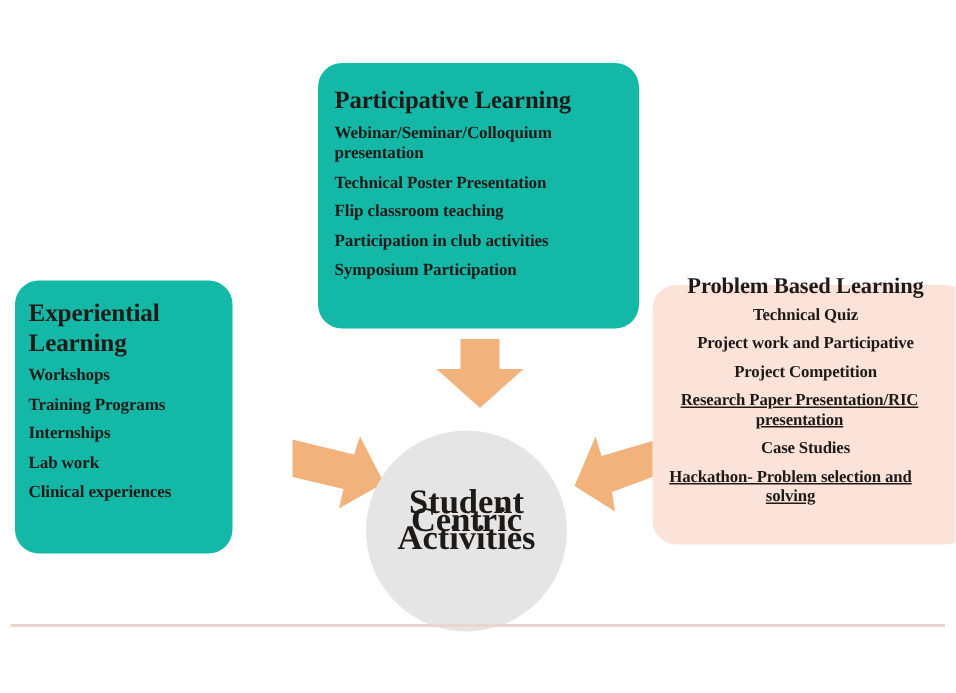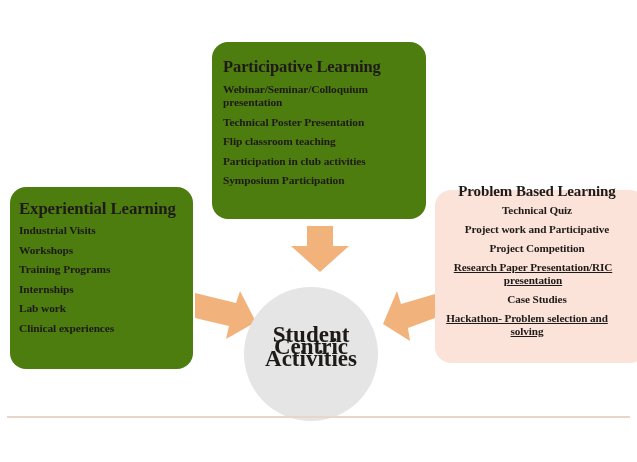--- a/index.html
+++ b/index.html
@@ -1,30 +1,30 @@
 <!DOCTYPE html>
 <html><head>
 <meta charset="utf-8">
 <style>
   html, body { margin: 0; padding: 0; }
   body {
     width: 637px; height: 462px; background: #ffffff; position: relative; overflow: hidden;
     font-family: "Liberation Serif", "DejaVu Serif", serif; color: #1e1a17;
   }
   .box {
-    position: absolute; background: #4d7c0f; border-radius: 16px; box-sizing: border-box;
+    position: absolute; background: #14b8a6; border-radius: 16px; box-sizing: border-box;
   }
   .box h2 {
     margin: 0; font-weight: bold; font-size: 16.5px; letter-spacing: -0.1px; line-height: 20px;
   }
   .box ul { list-style: none; margin: 0; padding: 0; }
   .box li { font-weight: bold; font-size: 11.4px; line-height: 13px; margin-bottom: 6.5px; letter-spacing: -0.1px; }
   #box-top { left: 212px; top: 42px; width: 214px; height: 177px; padding: 15px 10px 0 11px; }
   #box-top h2 { margin-bottom: 6px; }
-  #box-left { left: 10px; top: 187px; width: 183px; height: 182px; padding: 12px 8px 0 9px; }
+  #box-left { left: 10px; top: 187px; width: 145px; height: 182px; padding: 12px 8px 0 9px; }
   #box-left h2 { margin-bottom: 5px; font-size: 16.8px; }
   #box-right { left: 435px; top: 180px; width: 211px; height: 183px; padding: 1px 14px 0 7px; background: transparent; text-align: center; }
   #box-right .bg { position: absolute; left: 0; top: 10px; right: 0; bottom: 0; background: #fbe3da; border-radius: 16px; }
   #box-right h2, #box-right ul { position: relative; }
   #box-right h2 { font-size: 15px; margin-bottom: 3px; }
   #box-right li { font-size: 11.2px; margin-bottom: 6px; }
   #box-right li.two { line-height: 13px; text-decoration: underline; }
   .circle {
     position: absolute; left: 244px; top: 287px; width: 134px; height: 134px; border-radius: 50%;
     background: #e5e5e5; display: flex; align-items: center; justify-content: center; text-align: center;
@@ -43,21 +43,20 @@
     <li>Technical Poster Presentation</li>
     <li>Flip classroom teaching</li>
     <li>Participation in club activities</li>
     <li>Symposium Participation</li>
   </ul>
 </div>
 
 <div class="box" id="box-left">
   <h2>Experiential Learning</h2>
   <ul>
-    <li>Industrial Visits</li>
     <li>Workshops</li>
     <li>Training Programs</li>
     <li>Internships</li>
     <li>Lab work</li>
     <li>Clinical experiences</li>
   </ul>
 </div>
 
 <div class="box" id="box-right">
   <div class="bg"></div>

